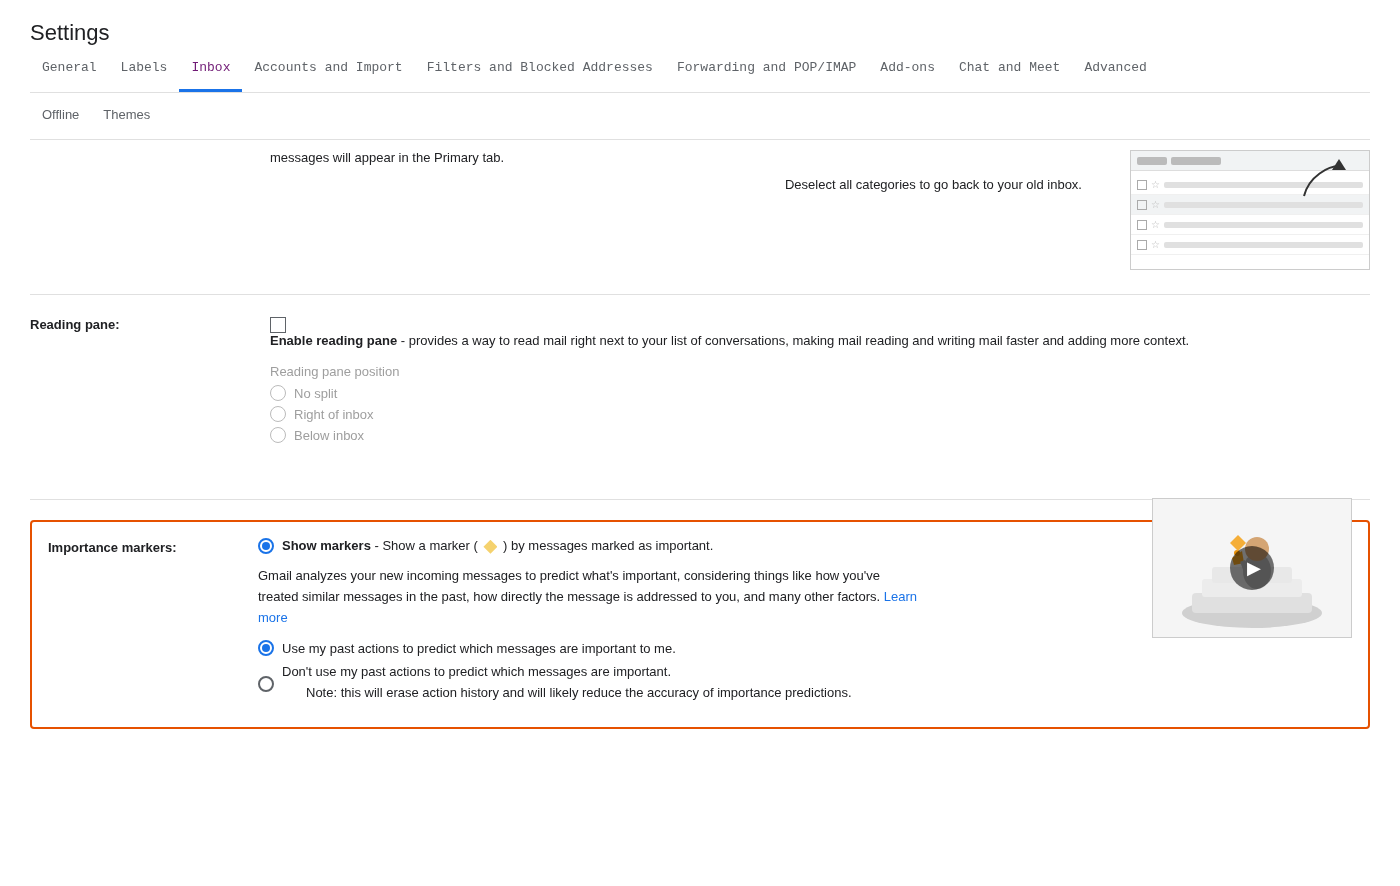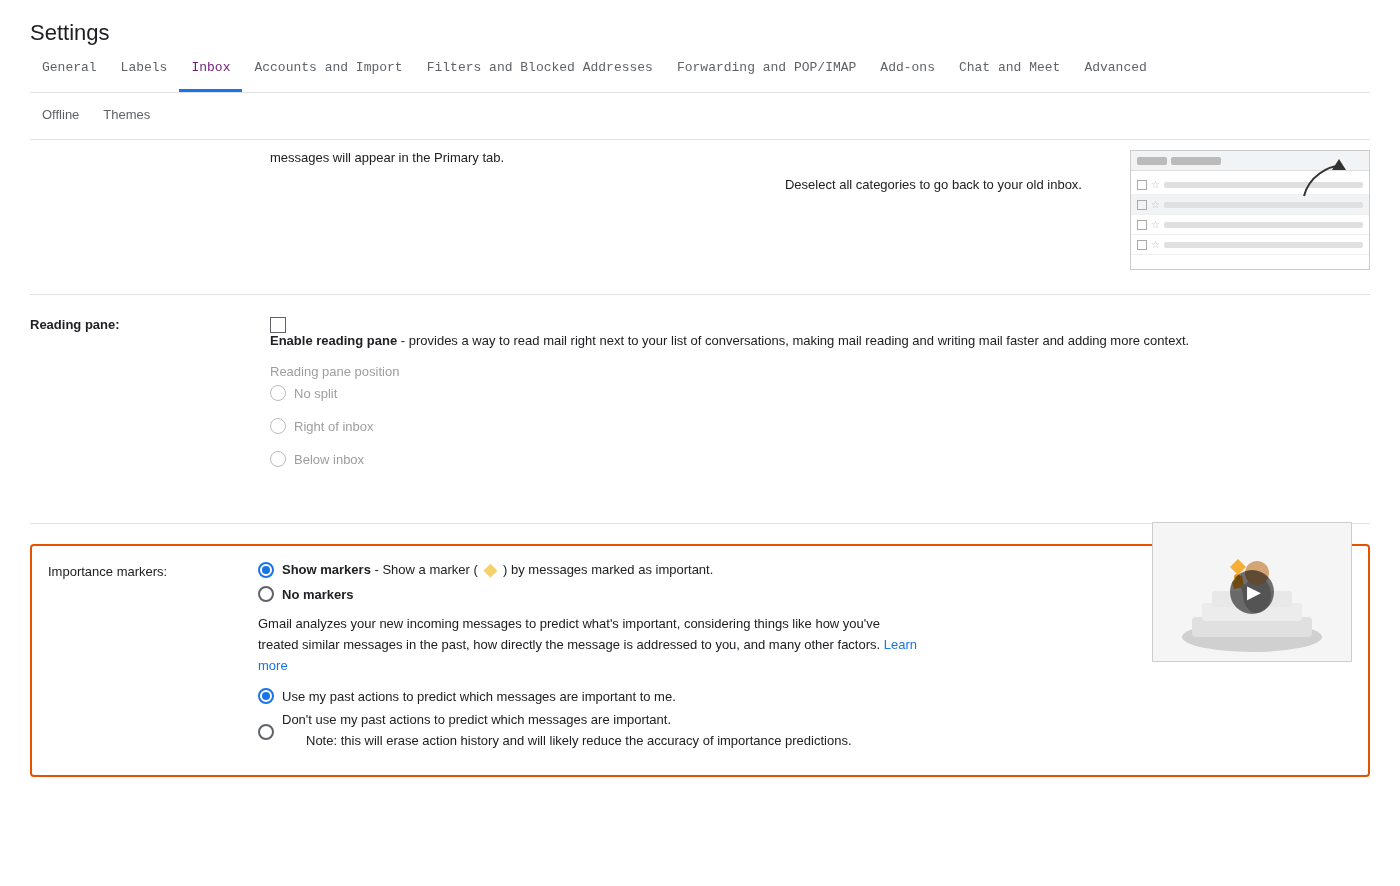--- a/index.html
+++ b/index.html
@@ -70,38 +70,38 @@
     .preview-checkbox { width: 10px; height: 10px; border: 1px solid #aaa; display: inline-block; }
     .preview-star { font-size: 10px; color: #bbb; }
     .preview-line { flex: 1; height: 6px; background: #e0e0e0; border-radius: 2px; }
 
     
     .reading-pane-header { display: flex; align-items: flex-start; margin-bottom: 16px; flex-direction: column; }
     .reading-pane-checkbox { width: 16px; height: 16px; border: 1px solid #5f6368; margin-right: 8px; margin-top: 2px; flex-shrink: 0; background: #fff; }
     .reading-pane-label { font-weight: 700; font-size: 13px; }
 
     .reading-pane-position-title { font-size: 13px; color: #9e9e9e; margin: 12px 0 6px 0; }
-    .radio-group { display: flex; flex-direction: column; gap: 17px; }
+    .radio-group { display: flex; flex-direction: column; gap: 5px; }
     .radio-item { display: flex; align-items: center; gap: 8px; font-size: 13px; color: #9e9e9e; }
     .radio-circle {
       width: 16px; height: 16px; border-radius: 50%;
       border: 1px solid #bbb; background: #fff; flex-shrink: 0;
     }
 
     
     .importance-section {
       border: 2px solid #e65100;
       border-radius: 4px;
       padding: 16px;
       display: flex;
       margin-bottom: 28px;
     }
     .importance-label {
       min-width: 210px;
-      font-weight: 400;
+      font-weight: 700;
       font-size: 13px;
       padding-top: 2px;
     }
     .importance-content { flex: 1; }
     .radio-item-blue { display: flex; align-items: center; gap: 8px; font-size: 13px; color: #202124; margin-bottom: 8px; }
     .radio-filled {
       width: 16px; height: 16px; border-radius: 50%;
       border: 2px solid #1a73e8;
       background: #fff;
       flex-shrink: 0;
@@ -284,24 +284,20 @@
         <div class="radio-item-blue">
           <div class="radio-filled"></div>
           <span>
             <strong>Show markers</strong>
             <span>- Show a marker (</span>
             <span style="display:inline-block; width:14px; height:14px; background:#f5d26e; clip-path:polygon(50% 0%,100% 50%,50% 100%,0% 50%); vertical-align:middle; margin:0 2px;"></span>
             <span>) by messages marked as important.</span>
           </span>
         </div>
 
-        <div class="radio-item-blue">
-          <div class="radio-empty"></div>
-          <strong>No markers</strong>
-        </div>
 
         <p class="imp-description">
           <span>Gmail analyzes your new incoming messages to predict what's important, considering things like how you've treated similar messages in the past, how directly the message is addressed to you, and many other factors.</span>
           <a class="learn-more">Learn more</a>
         </p>
 
         <div style="margin-top: 12px;">
           <div class="radio-item-blue" style="margin-bottom:8px;">
             <div class="radio-filled"></div>
             <span>Use my past actions to predict which messages are important to me.</span>

